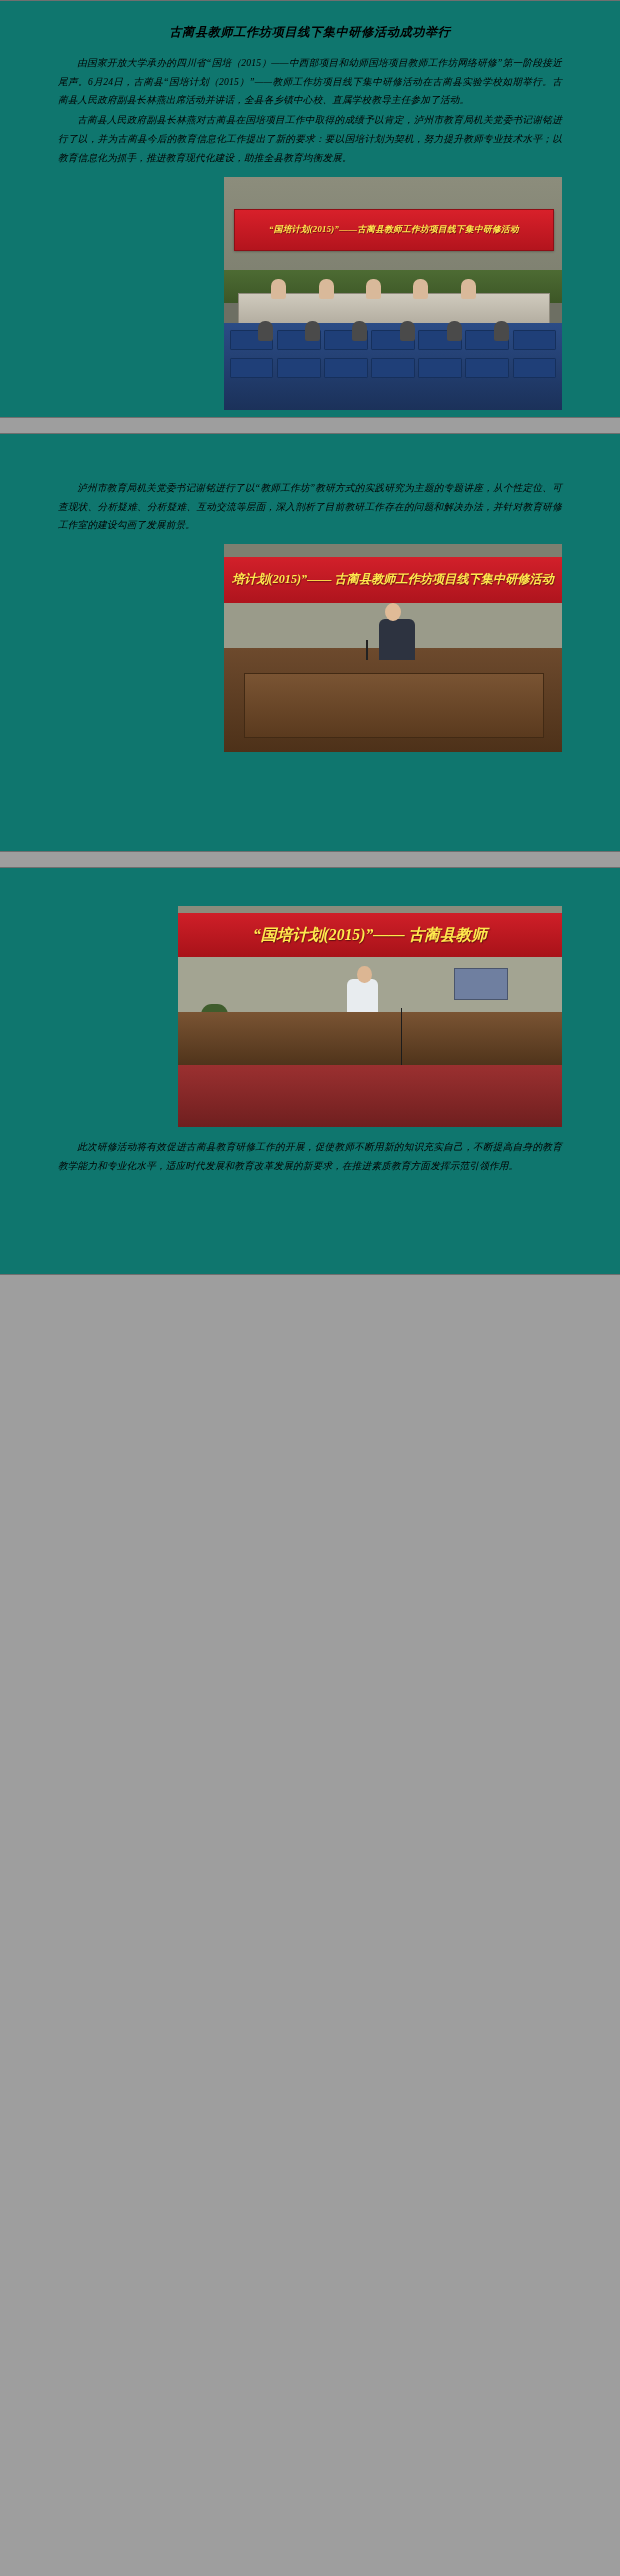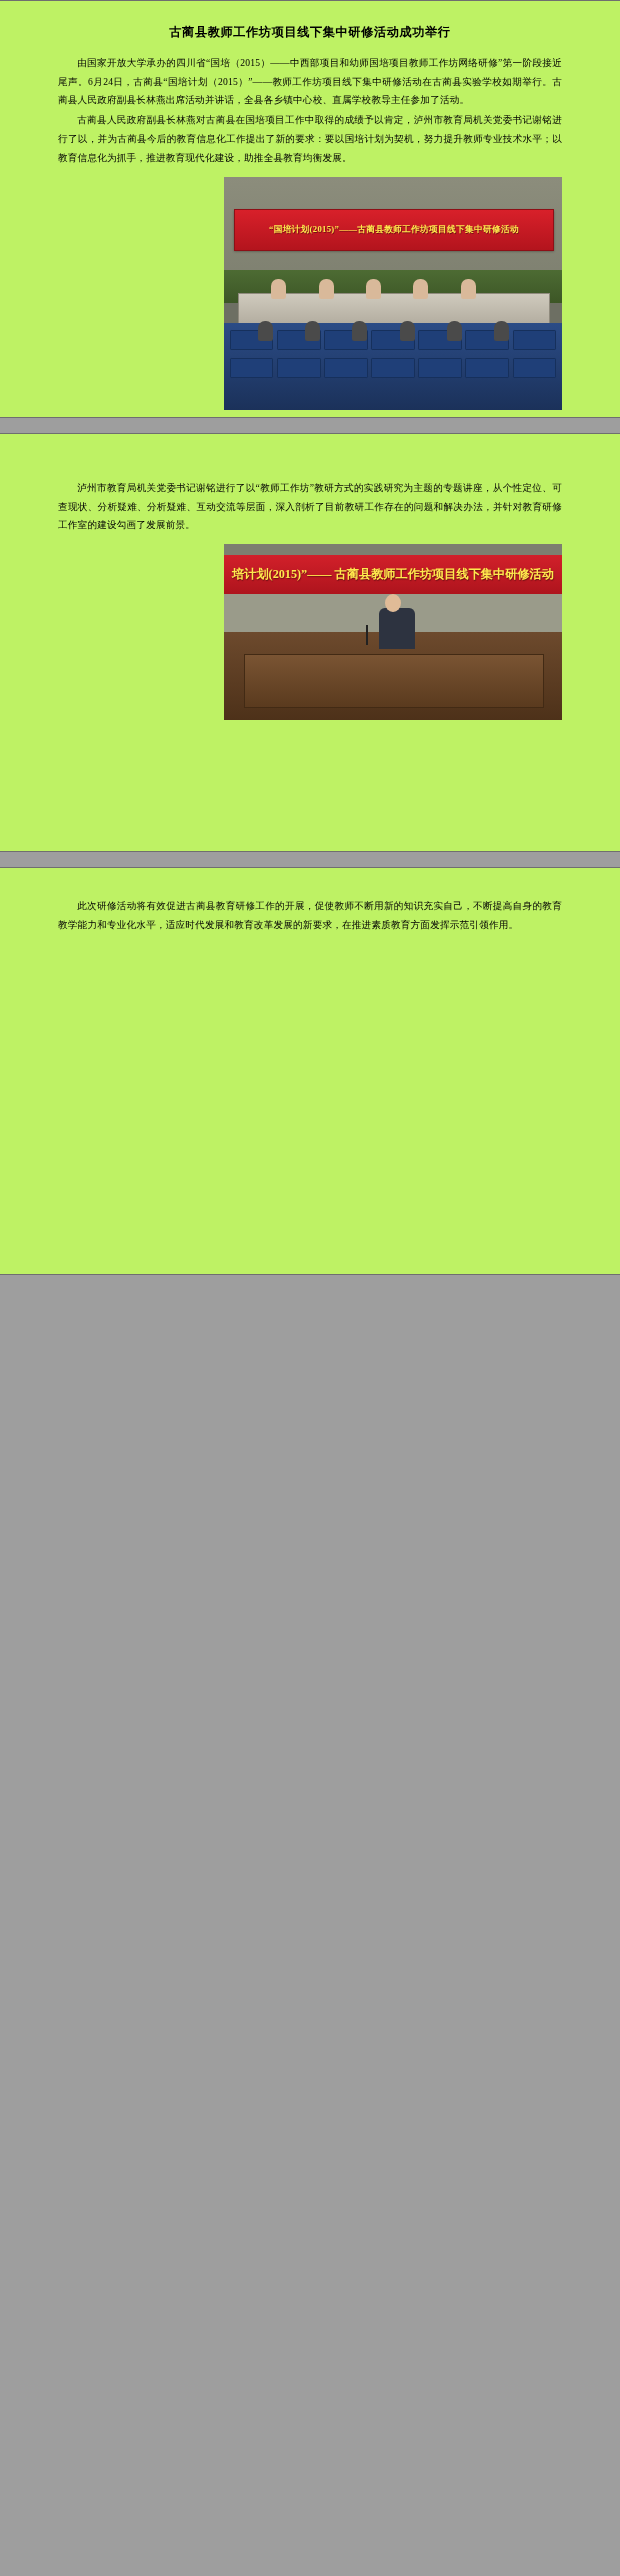--- a/index.html
+++ b/index.html
@@ -12,25 +12,26 @@
     width: 620px;
   }
   .page-stack {
     display: flex;
     flex-direction: column;
     align-items: center;
     width: 620px;
   }
   .page {
     width: 620px;
-    background: #bef264;
+    background: #0f766e;
     box-sizing: border-box;
     border-top: 0.6px solid #6f6f6f;
     border-bottom: 0.6px solid #6f6f6f;
     position: relative;
+    font-style: italic;
   }
   .page-inner {
     padding: 0 58px;
     box-sizing: border-box;
   }
   .page-gap {
     height: 15px;
     width: 620px;
     background: #9e9e9e;
   }
@@ -117,21 +118,21 @@
   .p1-person {
     position: absolute;
     width: 15px; height: 20px;
     background: #d9b99a;
     border-radius: 7px 7px 2.3px 2.3px;
   }
   .p1-person.dark { background: #4a4a4a; }
   
   .photo2 {
     width: 338px;
-    height: 176px;
+    height: 208px;
     background: #7d7f70;
   }
   .p2-banner {
     position: absolute; left: 0; top: 6%; width: 100%; height: 22%;
     background: linear-gradient(#d2202a, #ae141d);
     display: flex; align-items: center; justify-content: center;
   }
   .p2-banner span {
     color: #ffe94d; font-size: 12.2px; font-weight: bold; white-space: nowrap;
     text-shadow: 0.6px 0.6px 1.2px rgba(0,0,0,.45);
@@ -285,19 +286,34 @@
         </div>
       </div>
 
     </div>
   </div>
 
   <div class="page-gap"></div>
 
   <div class="page" style="height:408px;">
     <div class="page-inner" style="padding-top:29px;">
+      <div class="photo-wrap">
+        <div class="photo photo3">
+          <div class="p3-wall"></div>
+          <div class="p3-banner">
+            <span>“国培计划(2015)”—— 古蔺县教师</span>
+          </div>
+          <div class="p3-screen"></div>
+          <div class="p3-plant"></div>
+          <div class="p3-speaker-body"></div>
+          <div class="p3-speaker-head"></div>
+          <div class="p3-desk"></div>
+          <div class="p3-mic-stand"></div>
+          <div class="p3-floor"></div>
+        </div>
+      </div>
 
       <p class="body-text">此次研修活动将有效促进古蔺县教育研修工作的开展，促使教师不断用新的知识充实自己，不断提高自身的教育教学能力和专业化水平，适应时代发展和教育改革发展的新要求，在推进素质教育方面发挥示范引领作用。</p>
     </div>
   </div>
 
 </div>
 
 
 </body></html>

